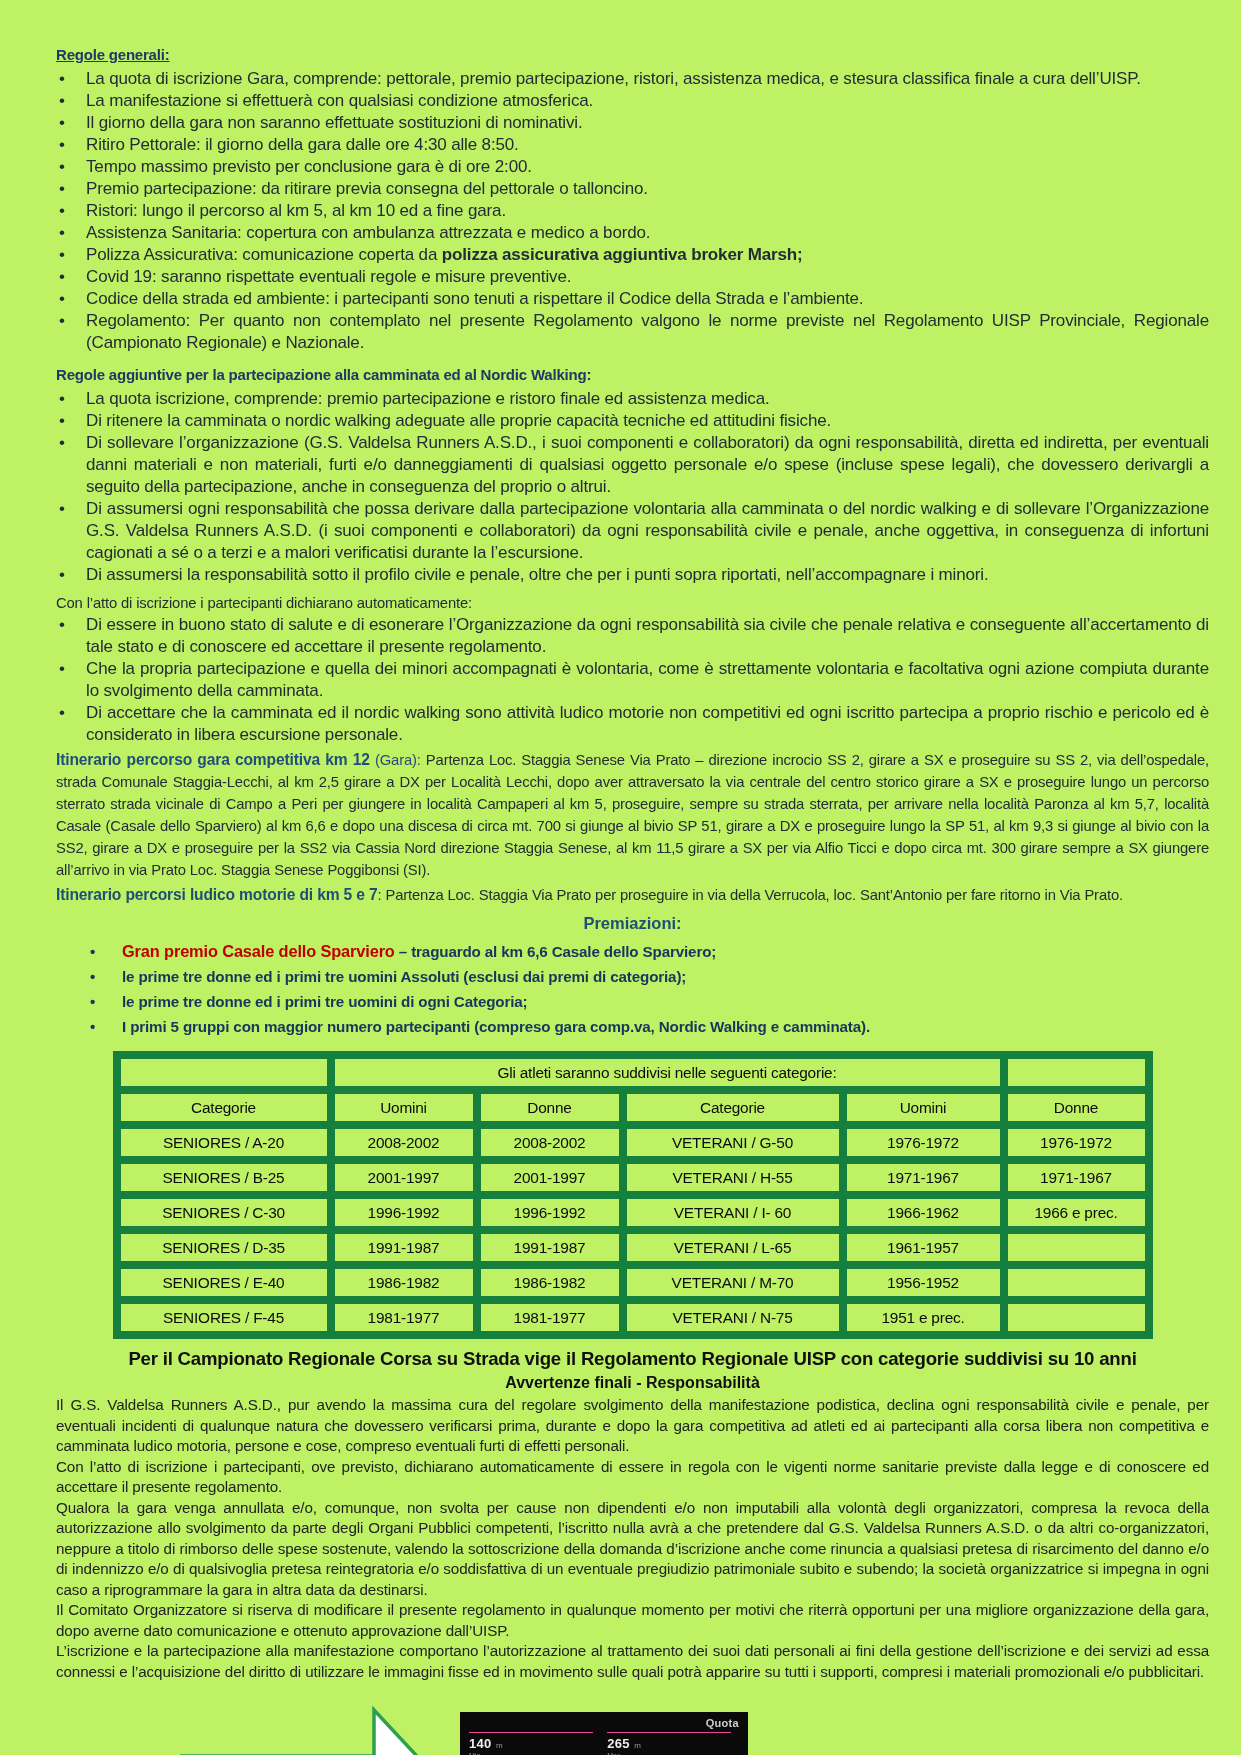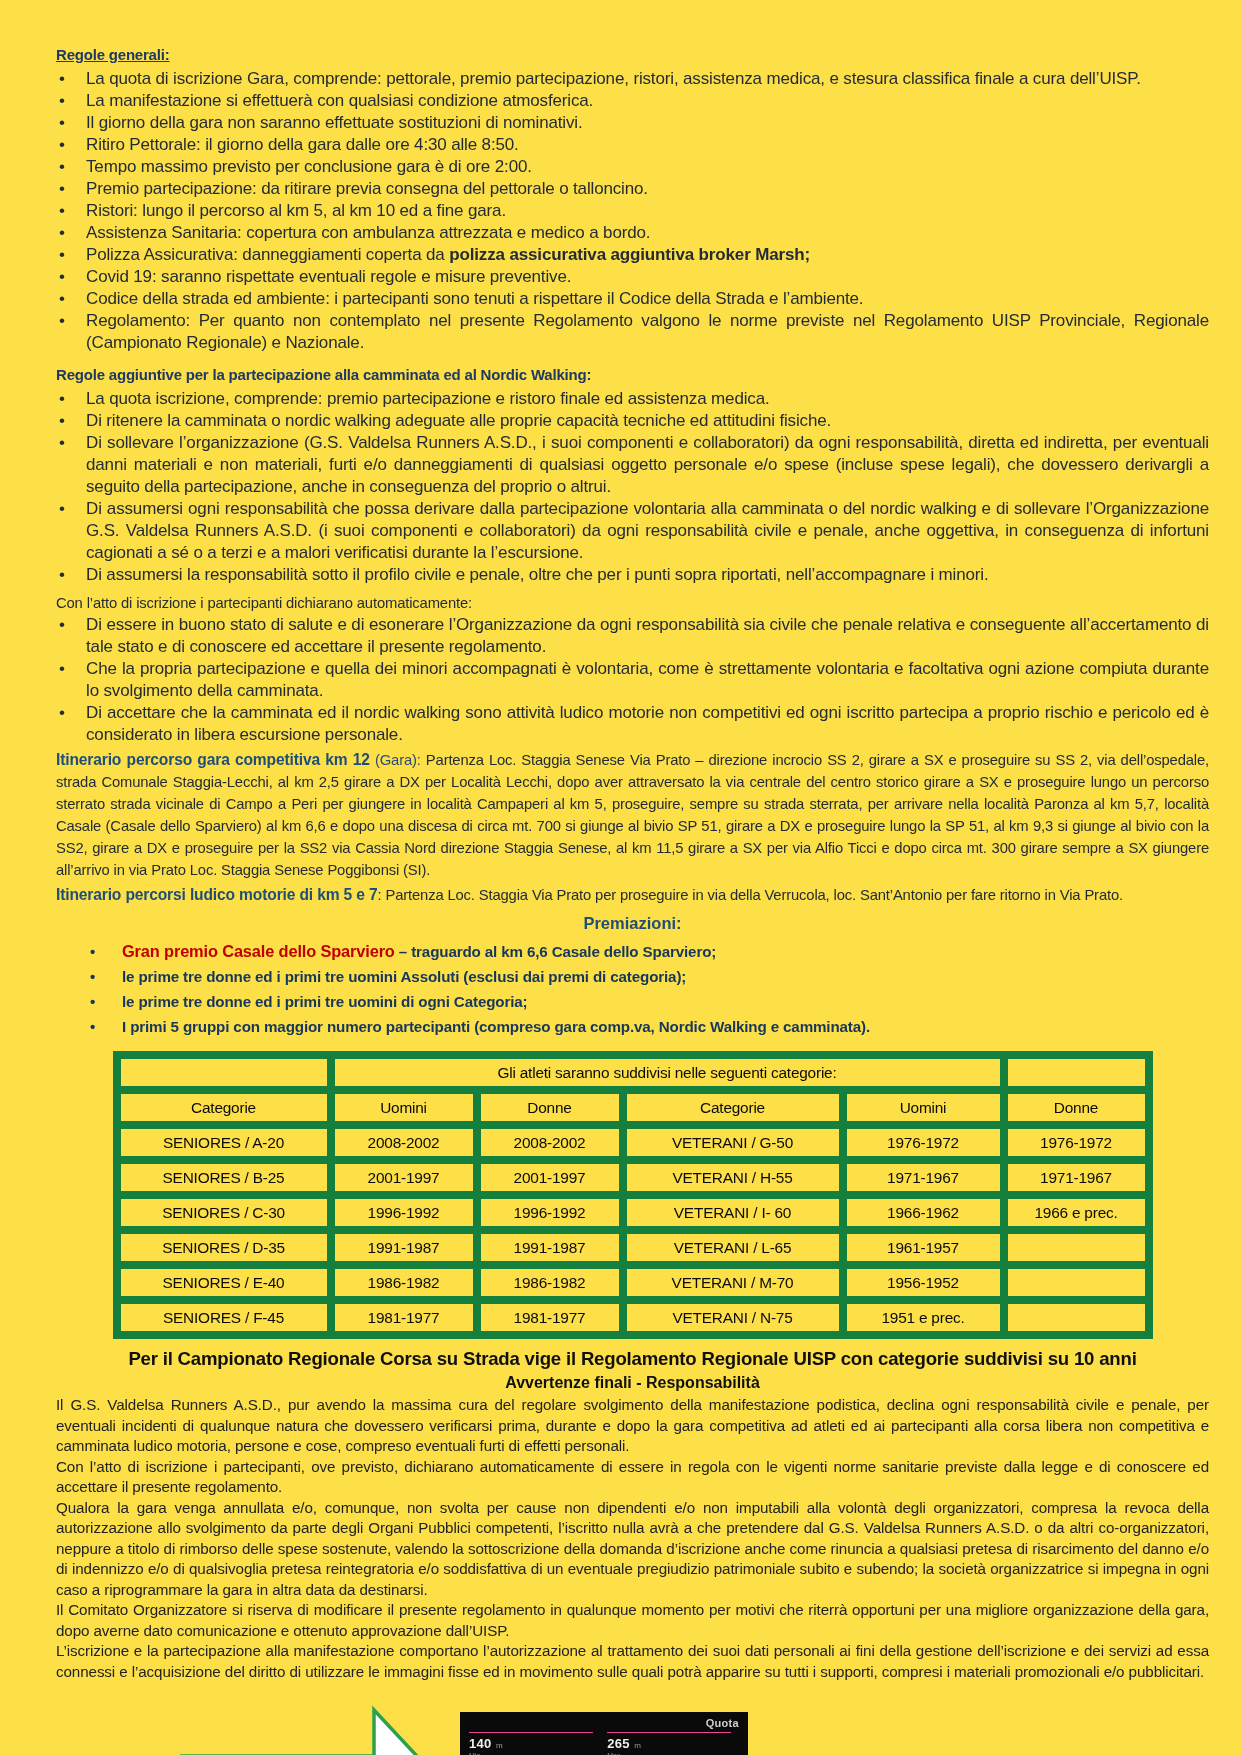--- a/index.html
+++ b/index.html
@@ -1,20 +1,20 @@
 <!DOCTYPE html>
 <html lang="it"><head>
 <meta charset="utf-8">
 <style>
   html,body { margin:0; padding:0; background:#ffffff; }
   .page {
     width:1241px; height:1755px; box-sizing:border-box;
     padding:34px 32px 0 56px;
     font-family:"Liberation Sans", sans-serif;
-    color:#242b35; position:relative; overflow:hidden; background:#fde047;
+    color:#242b35; position:relative; overflow:hidden; background:#bef264;
   }
   .head {
     font-size:15px; font-weight:bold; color:#1f3864;
     margin:12px 0 5px 0; letter-spacing:-0.2px;
   }
   .head.u { text-decoration:underline; }
   ul.bullets { list-style:none; margin:0; padding:0; }
   ul.bullets li {
     position:relative; padding-left:30px; font-size:17px; line-height:22px;
     letter-spacing:-0.15px; text-align:justify;
@@ -85,21 +85,21 @@
       <li><span>Ritiro Pettorale: il giorno della gara dalle ore 4:30 alle 8:50.</span><b></b></li>
 
       <li><span>Tempo massimo previsto per conclusione gara è di ore 2:00.</span><b></b></li>
 
       <li><span>Premio partecipazione: da ritirare previa consegna del pettorale o talloncino.</span><b></b></li>
 
       <li><span>Ristori: lungo il percorso al km 5, al km 10 ed a fine gara.</span><b></b></li>
 
       <li><span>Assistenza Sanitaria: copertura con ambulanza attrezzata e medico a bordo.</span><b></b></li>
 
-      <li><span>Polizza Assicurativa: danneggiamenti coperta da </span><b>polizza assicurativa aggiuntiva broker Marsh;</b></li>
+      <li><span>Polizza Assicurativa: comunicazione coperta da </span><b>polizza assicurativa aggiuntiva broker Marsh;</b></li>
 
       <li><span>Covid 19: saranno rispettate eventuali regole e misure preventive.</span><b></b></li>
 
       <li><span>Codice della strada ed ambiente: i partecipanti sono tenuti a rispettare il Codice della Strada e l’ambiente.</span><b></b></li>
 
       <li><span>Regolamento: Per quanto non contemplato nel presente Regolamento valgono le norme previste nel Regolamento UISP Provinciale, Regionale (Campionato Regionale) e Nazionale.</span><b></b></li>
     </ul>
 
   <div class="head">Regole aggiuntive per la partecipazione alla camminata ed al Nordic Walking:</div>
   <ul class="bullets">

